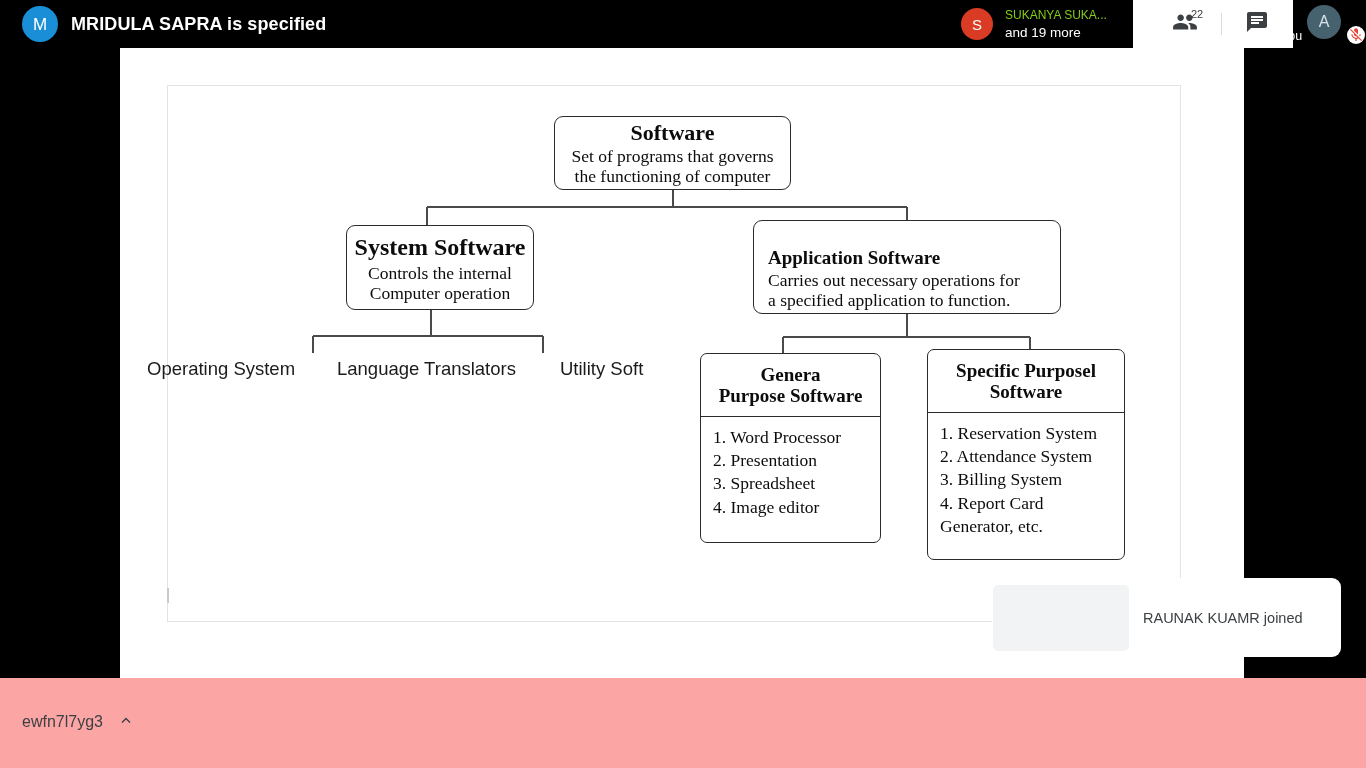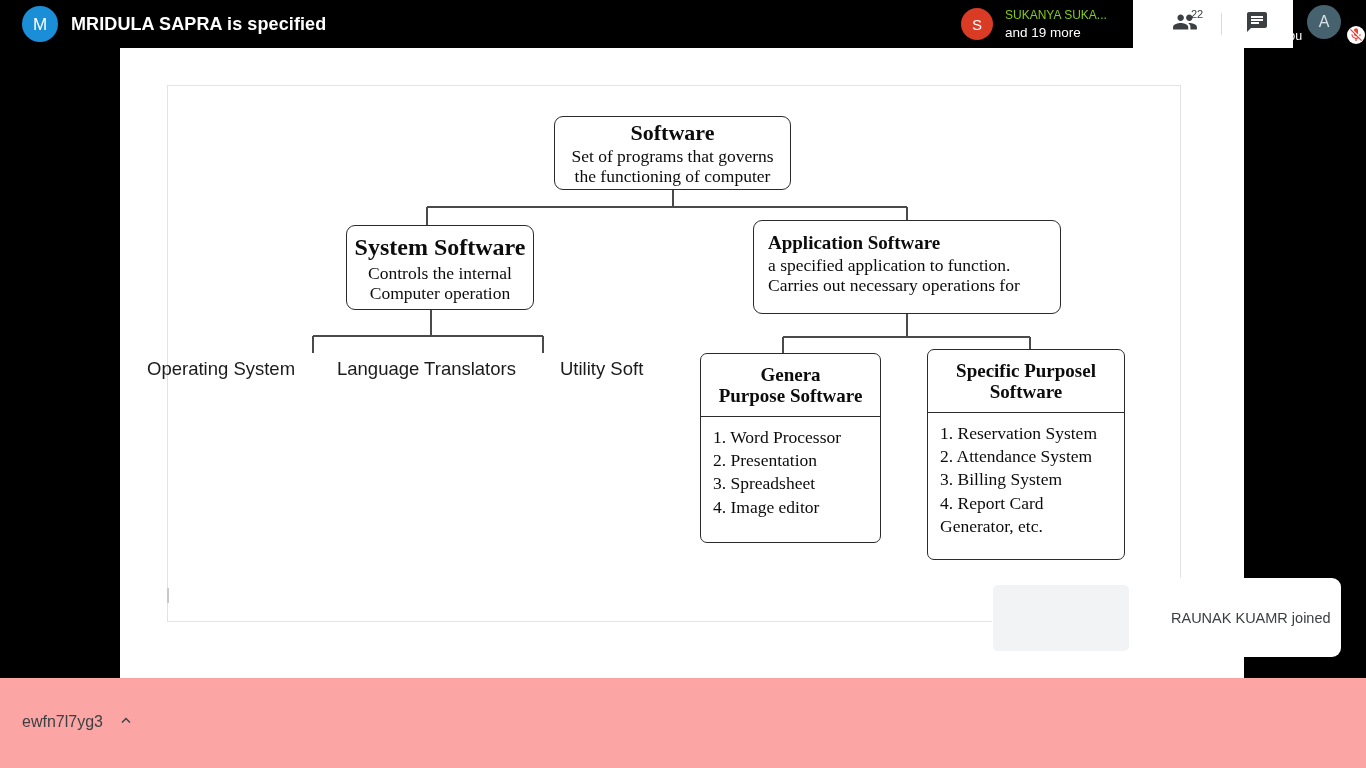--- a/index.html
+++ b/index.html
@@ -119,21 +119,21 @@
   .dbox .dbody { line-height: 1.14; }
 
   #box-software { left: 434px; top: 68px; width: 237px; height: 74px; padding-top: 4px; }
   #box-software .dtitle { font-size: 22px; margin-bottom: 1px; }
   #box-software .dbody { font-size: 17.5px; text-align: center; padding: 0 4px; }
 
   #box-system { left: 226px; top: 177px; width: 188px; height: 85px; padding: 8px 6px 0 6px; }
   #box-system .dtitle { font-size: 24px; margin-bottom: 3px; }
   #box-system .dbody { font-size: 17.5px; text-align: center; }
 
-  #box-application { left: 633px; top: 172px; width: 308px; height: 94px; padding: 11px 14px 0 14px; }
+  #box-application { left: 633px; top: 172px; width: 308px; height: 94px; padding: 26px 14px 0 14px; }
   #box-application .dtitle { font-size: 19px; text-align: left; margin-bottom: 3px; }
   #box-application .dbody { font-size: 17.5px; text-align: left; }
 
   .dbox.listbox { border-radius: 7px; }
   .listbox .lb-head {
     font-family: "Liberation Serif", "DejaVu Serif", serif;
     font-weight: 700; text-align: center; line-height: 1.1;
     padding: 11px 6px 9px 6px;
     border-bottom: 1.6px solid #2b2b2b;
   }
@@ -158,21 +158,21 @@
   #leaf-lt   { left: 217px; top: 310px; }
   #leaf-us   { left: 440px; top: 310px; }
 
   .connectors { position: absolute; left: 0; top: 0; width: 1124px; height: 630px; }
 
   
   .toast {
     position: absolute; left: 992px; top: 578px;
     width: 349px; height: 79px; background: #fff;
     border-radius: 9px; z-index: 30;
-    display: flex; align-items: center; gap: 28px;
+    display: flex; align-items: center;
   }
   .toast-thumb {
     width: 136px; height: 66px; margin-left: 1px;
     background: #f1f3f4; border-radius: 5px; flex: 0 0 auto;
   }
   .toast-text {
     font-size: 14.5px; color: #3c4043; margin-left: 14px;
     white-space: nowrap;
   }
 
@@ -269,22 +269,22 @@
       </div>
 
       <div class="dbox" id="box-system">
         <div class="dtitle">System Software</div>
         <div class="dbody">Controls the internal</div>
         <div class="dbody">Computer operation</div>
       </div>
 
       <div class="dbox" id="box-application">
         <div class="dtitle">Application Software</div>
+        <div class="dbody">Carries out necessary operations for</div>
         <div class="dbody">a specified application to function.</div>
-        <div class="dbody">Carries out necessary operations for</div>
       </div>
 
       <div class="leaf-label" id="leaf-os">Operating System</div>
       <div class="leaf-label" id="leaf-lt">Language Translators</div>
       <div class="leaf-label" id="leaf-us">Utility Soft</div>
 
       <div class="dbox listbox" id="box-general">
         <div class="lb-head">
           <div>Genera</div>
           <div>Purpose Software</div>

